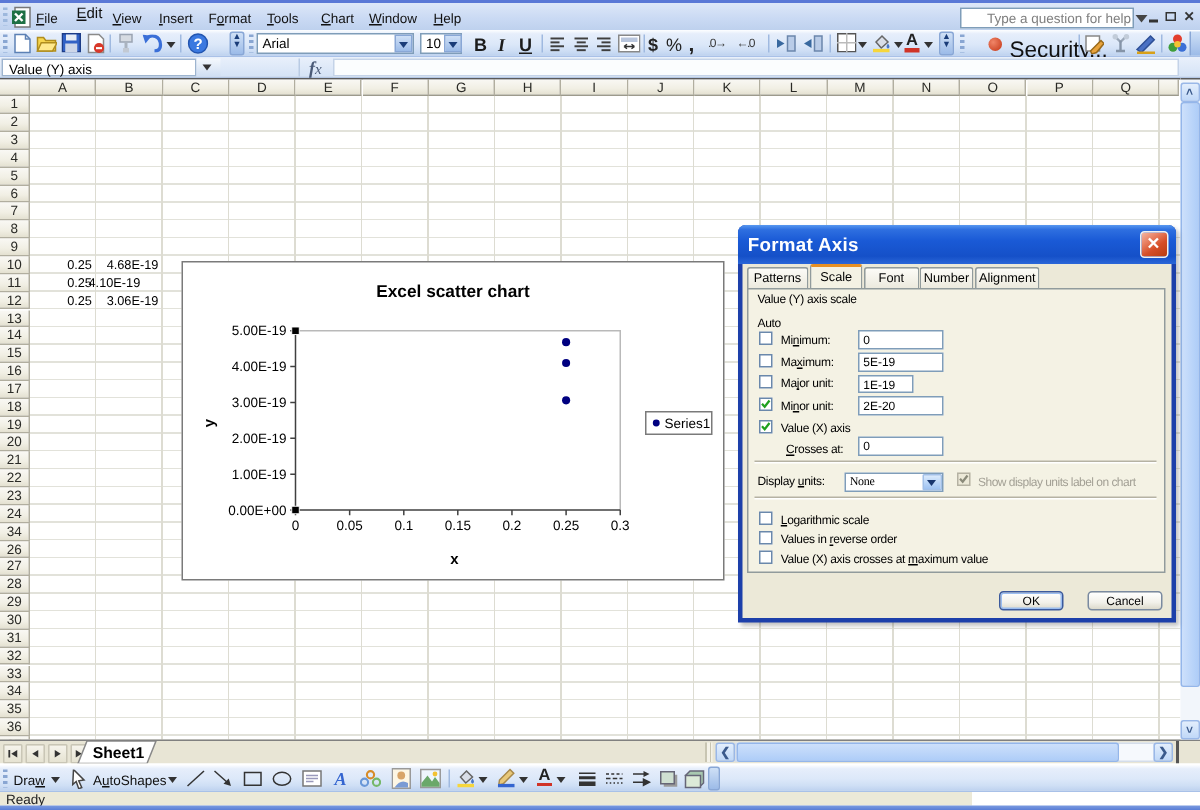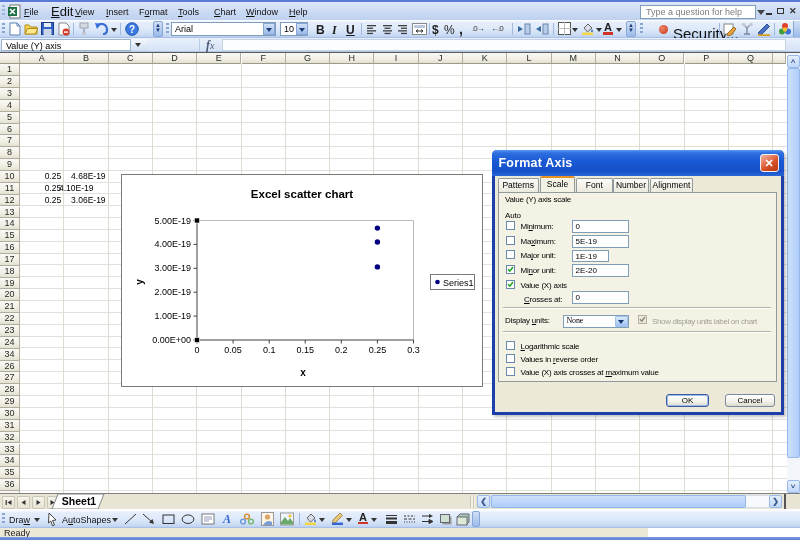--- a/index.html
+++ b/index.html
@@ -16,29 +16,29 @@
 
 <div class="a" style="left:0;top:0;width:800px;height:2px;background:#5a78d6"></div>
 <div class="a" style="left:0;top:2px;width:800px;height:18px;background:linear-gradient(180deg,#dde7f8 0%,#c9d9f3 60%,#bed1ee 100%)">
 <div class="a" style="left:2px;top:3px;width:3px;height:12px;background:repeating-linear-gradient(180deg,#9db8dd 0 2px,transparent 2px 4px)"></div>
 <svg class="a" style="left:7px;top:2px" width="14" height="15" viewBox="0 0 14 15">
 <rect x="3" y="1" width="10" height="13" fill="#fdfdfd" stroke="#777" stroke-width="1"></rect>
 <rect x="1" y="3" width="9" height="9" fill="#1d7044"></rect>
 <path d="M3 5 L8 10 M8 5 L3 10" stroke="#fff" stroke-width="1.6"></path>
 </svg>
 <div class="a" style="left:24px;top:5px;font-size:9px;color:#111"><u>F</u>ile</div>
-<div class="a" style="left:51px;top:2px;font-size:13px;color:#111"><u>E</u>dit</div>
+<div class="a" style="left:51px;top:2px;font-size:10px;color:#111"><u>E</u>dit</div>
 <div class="a" style="left:75px;top:5px;font-size:9px;color:#111"><u>V</u>iew</div>
 <div class="a" style="left:106px;top:5px;font-size:9px;color:#111"><u>I</u>nsert</div>
 <div class="a" style="left:139px;top:5px;font-size:9px;color:#111">F<u>o</u>rmat</div>
 <div class="a" style="left:178px;top:5px;font-size:9px;color:#111"><u>T</u>ools</div>
 <div class="a" style="left:214px;top:5px;font-size:9px;color:#111"><u>C</u>hart</div>
 <div class="a" style="left:246px;top:5px;font-size:9px;color:#111"><u>W</u>indow</div>
 <div class="a" style="left:289px;top:5px;font-size:9px;color:#111"><u>H</u>elp</div>
-<div class="a" style="left:640px;top:3px;width:116px;height:14px;background:#fff;border:1px solid #7f9db9;color:#7e7e7e;font-size:9px;line-height:13px;padding-left:5px">Type a question for help</div>
+<div class="a" style="left:640px;top:3px;width:116px;height:14px;background:#fff;border:1px solid #7f9db9;color:#7e7e7e;font-size:9px;line-height:13px;padding-left:17px">Type a question for help</div>
 <div class="a" style="left:757px;top:8px;width:0;height:0;border-left:4px solid transparent;border-right:4px solid transparent;border-top:5px solid #444"></div>
 <div class="a" style="left:766px;top:11px;width:6px;height:2px;background:#333"></div>
 <div class="a" style="left:777px;top:6px;width:7px;height:6px;border:1.2px solid #333"></div>
 <div class="a" style="left:789px;top:5px;font-size:9px;font-weight:bold;color:#333;line-height:9px">✕</div>
 </div>
 <div class="a tbgrad" style="left:0;top:20px;width:800px;height:18px;border-bottom:1px solid #a9c1e8">
 <div class="a" style="left:2px;top:3px;width:3px;height:12px;background:repeating-linear-gradient(180deg,#89a6d2 0 2px,transparent 2px 4px)"></div>
 <svg class="a" style="left:8px;top:2px" width="13" height="14" viewBox="0 0 13 14">
 <path d="M2 1 h7 l3 3 v9 h-10 z" fill="#fff" stroke="#5c81b5"></path>
       <path d="M9 1 v3 h3" fill="none" stroke="#5c81b5"></path>

